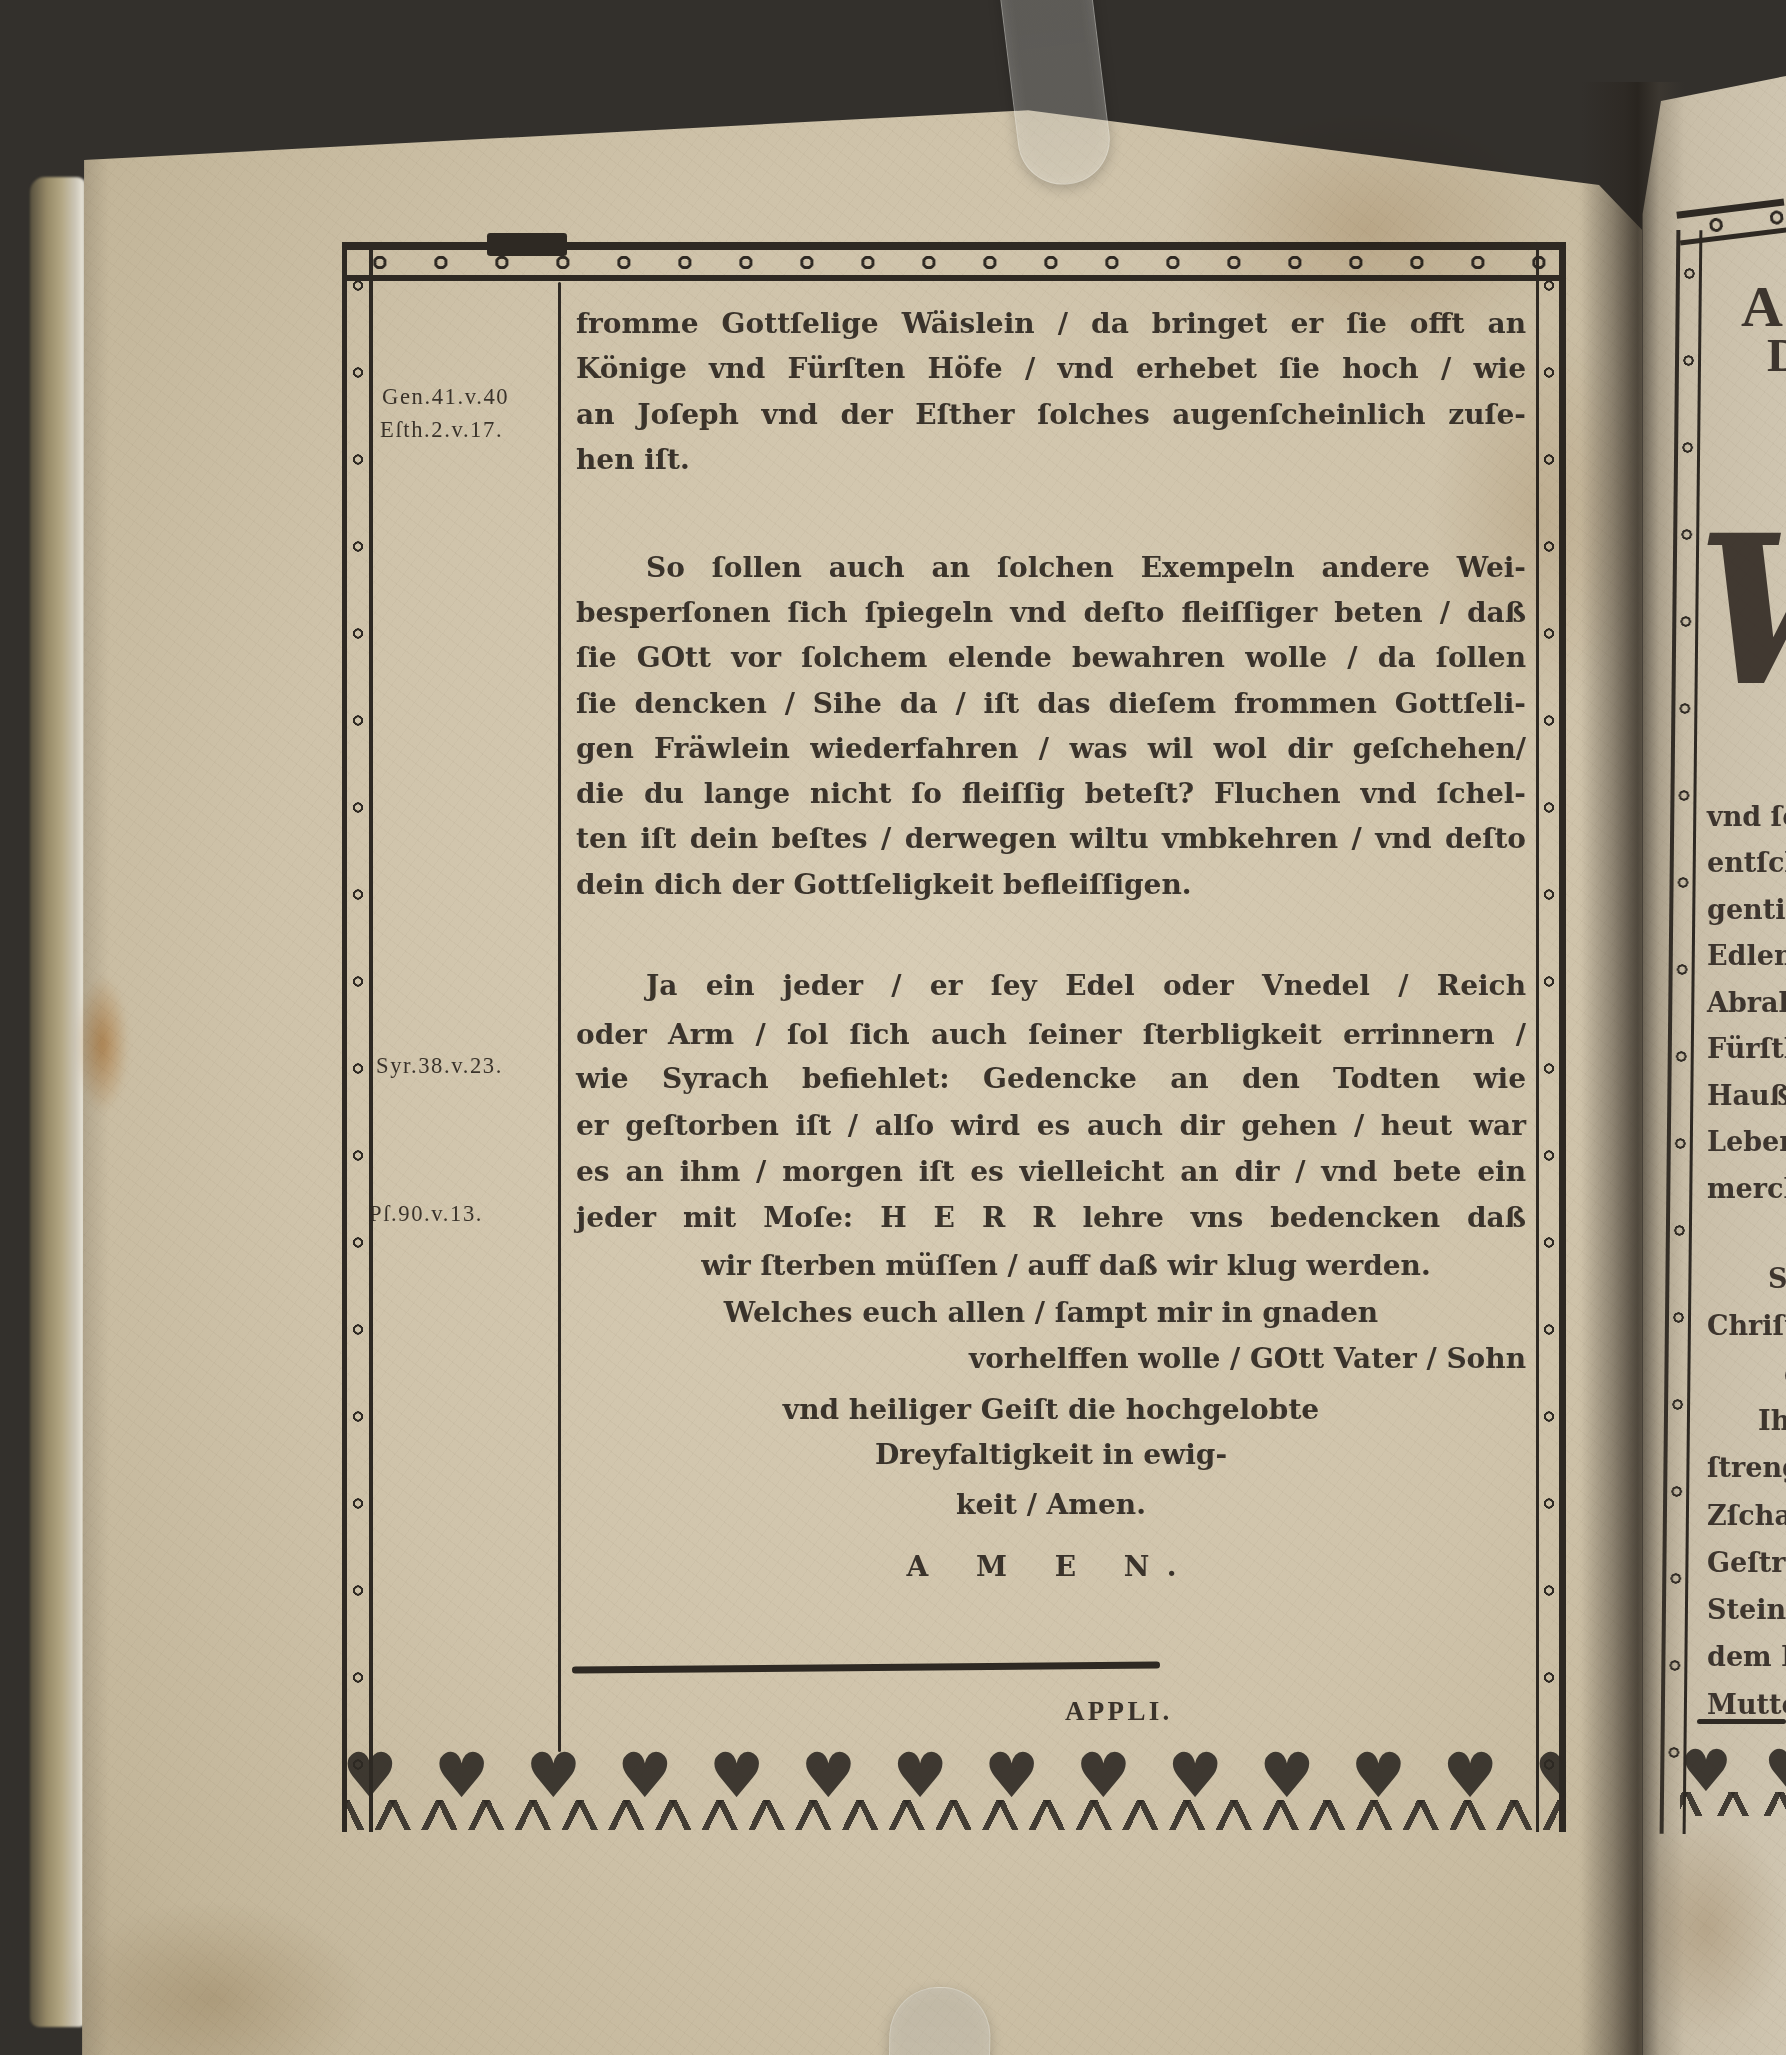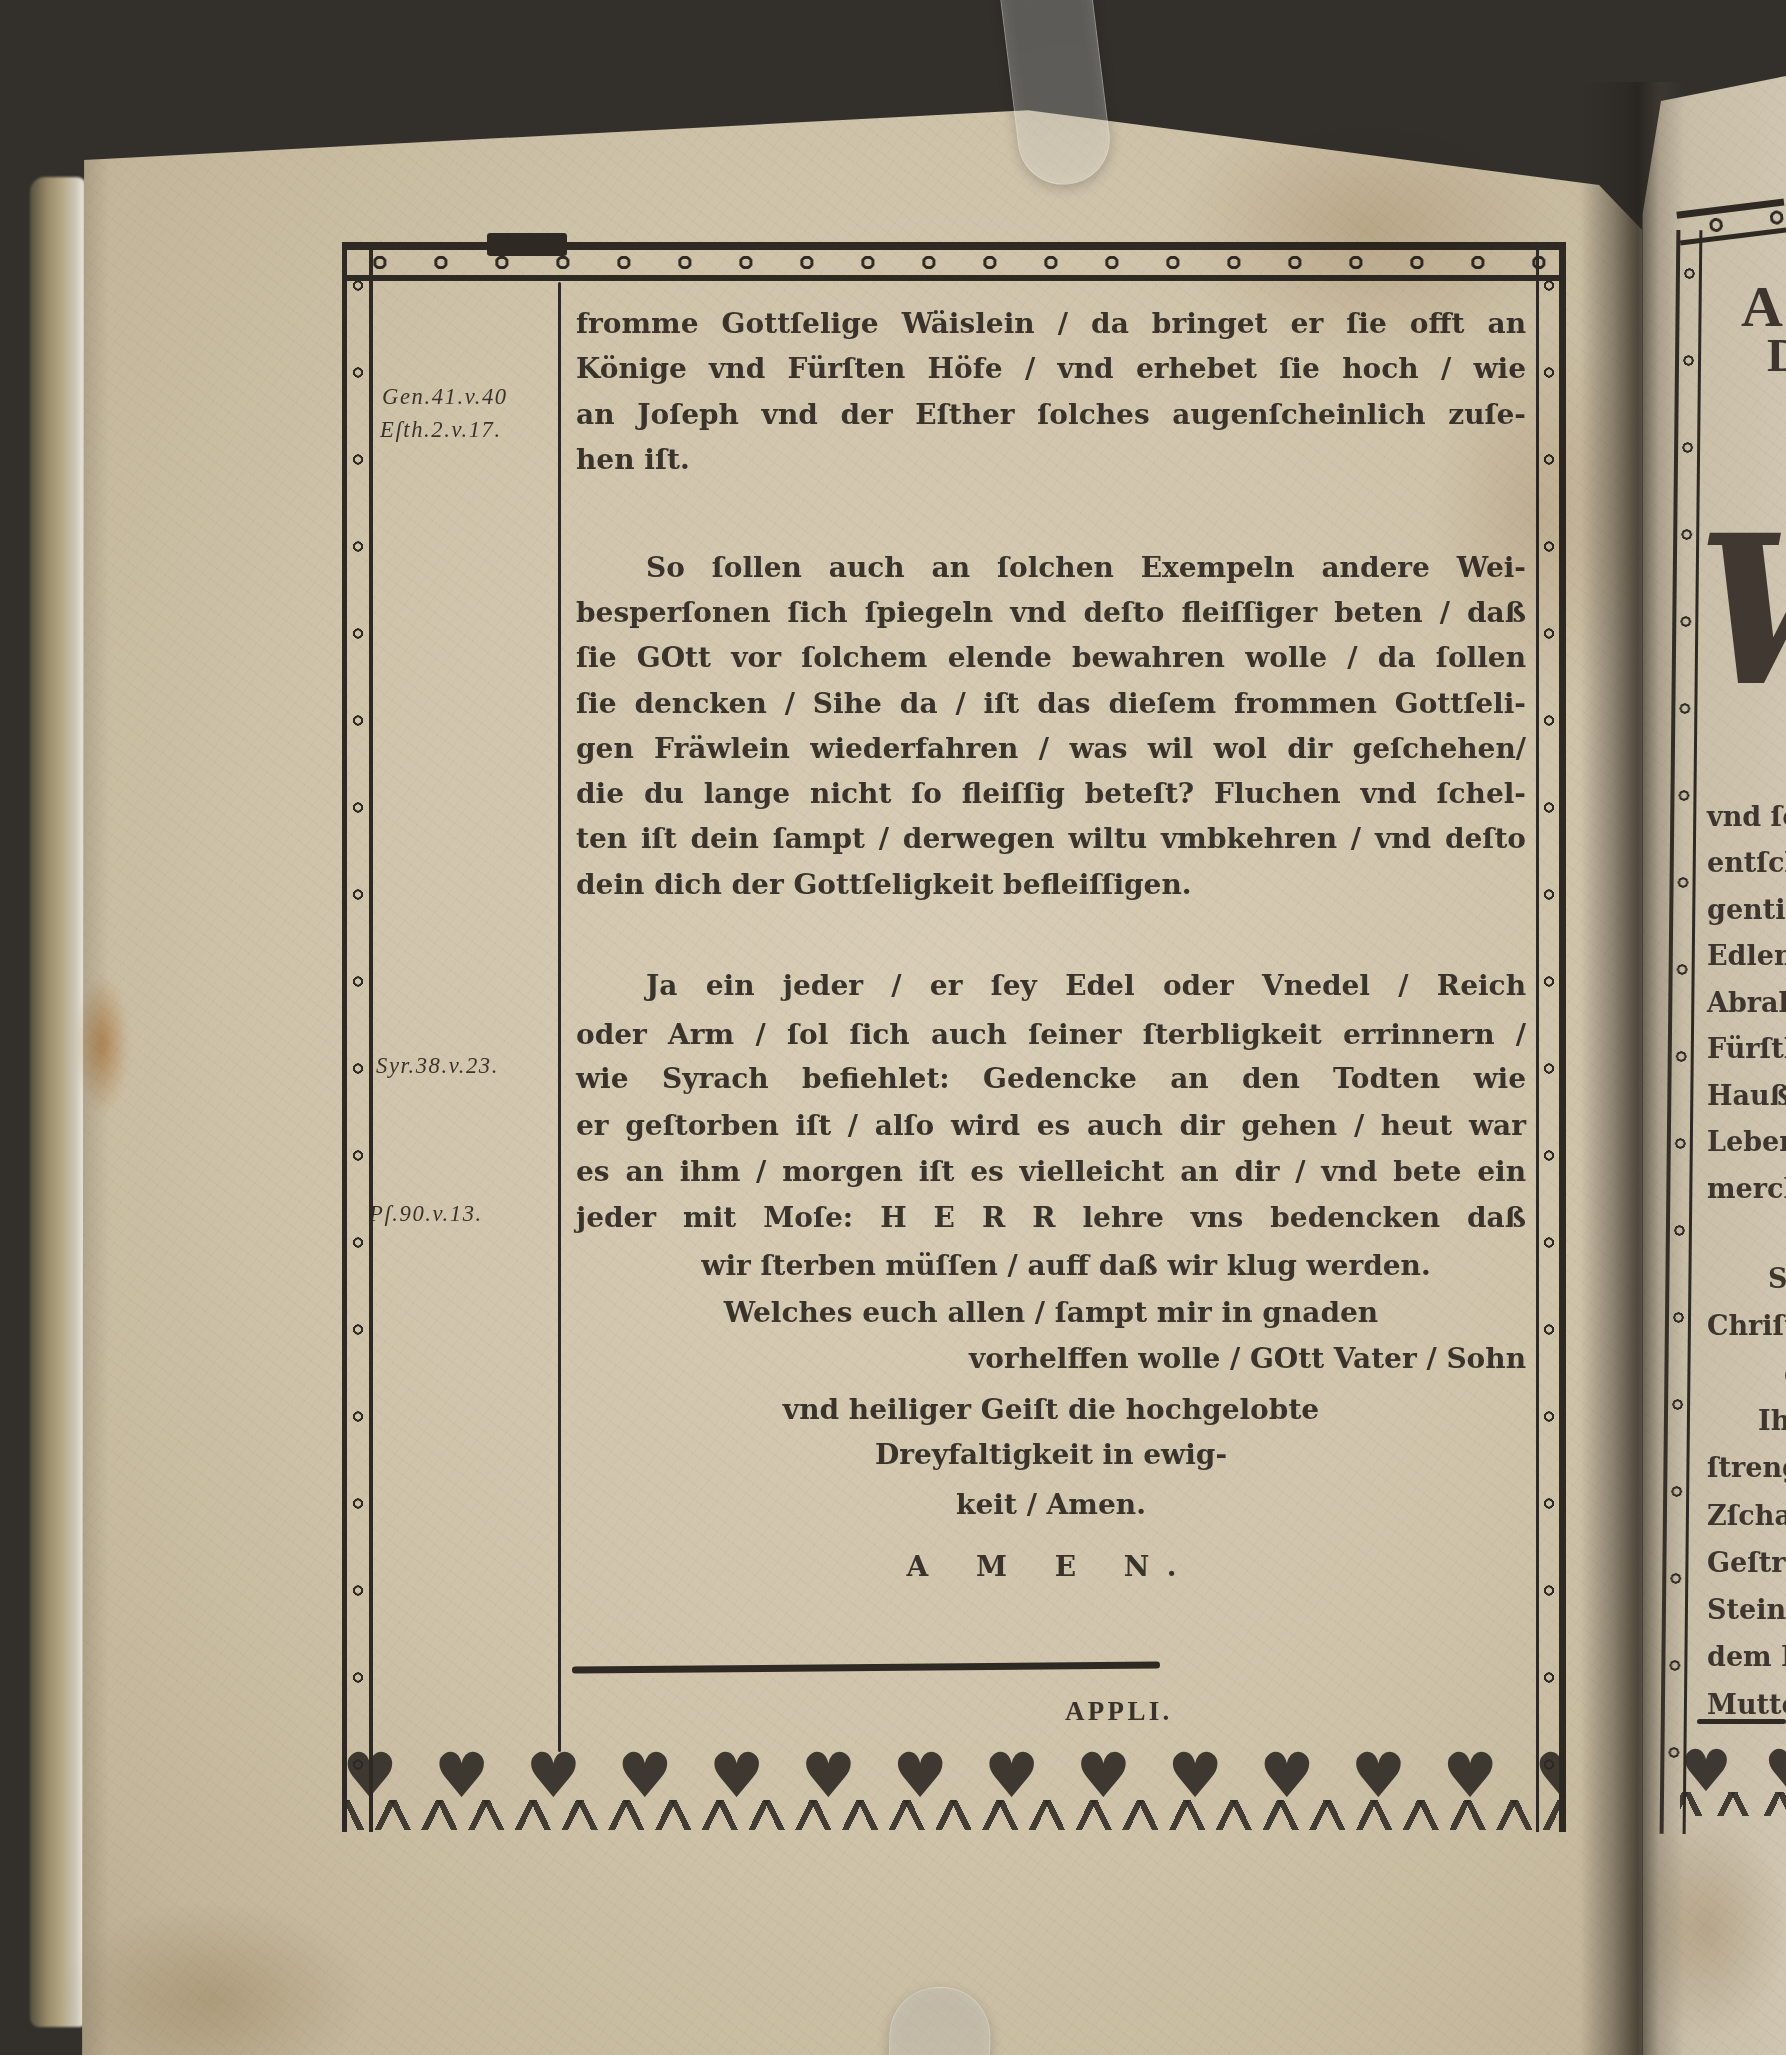--- a/index.html
+++ b/index.html
@@ -58,21 +58,21 @@
       repeating-linear-gradient(64deg, rgba(0,0,0,0) 0 14px, rgba(46,41,35,0.88) 14px 20px, rgba(0,0,0,0) 20px 42px),
       repeating-linear-gradient(-64deg, rgba(0,0,0,0) 0 14px, rgba(46,41,35,0.88) 14px 20px, rgba(0,0,0,0) 20px 42px);}
   .hearts{position:absolute;z-index:5;font-family:"DejaVu Serif",serif;font-size:62px;line-height:49px;
     letter-spacing:8.2px;text-align:center;overflow:hidden;white-space:nowrap;color:rgba(46,41,35,0.9);}
   
   .tl{position:absolute;z-index:5;font-family:"DejaVu Serif",serif;font-weight:700;font-size:28px;
       line-height:1.08;color:rgba(45,38,32,0.92);white-space:nowrap;}
   .jl{white-space:normal;text-align:justify;text-align-last:justify;width:950px;}
   .ctr{white-space:normal;text-align:center;width:950px;}
   .mn{position:absolute;z-index:5;font-family:"Liberation Serif",serif;font-size:22.6px;letter-spacing:1.6px;
-      color:rgba(45,38,32,0.92);white-space:nowrap;font-style:italic;}
+      color:rgba(45,38,32,0.92);white-space:nowrap;}
   .amen{font-size:28px;letter-spacing:19px;}
   .catch{position:absolute;z-index:5;font-family:"Liberation Serif",serif;font-weight:700;font-size:27px;
       letter-spacing:3.3px;color:rgba(45,38,32,0.92);}
   .rp-frag{position:absolute;z-index:5;font-family:"DejaVu Serif",serif;font-weight:700;font-size:27px;
       color:rgba(45,38,32,0.90);white-space:nowrap;}
   .rp-head{position:absolute;z-index:5;font-family:"Liberation Serif",serif;font-weight:700;
       color:rgba(45,38,32,0.90);}
   .rp-initial{position:absolute;z-index:5;font-family:"DejaVu Serif",serif;font-style:italic;font-weight:700;
       font-size:206px;line-height:0.9;color:rgba(45,38,32,0.88);}
   
@@ -127,21 +127,21 @@
 <div class="tl jl" style="left:576px;top:354px;">Könige vnd Fürſten Höfe / vnd erhebet ſie hoch / wie</div>
 <div class="tl jl" style="left:576px;top:400px;">an Joſeph vnd der Eſther ſolches augenſcheinlich zuſe-</div>
 <div class="tl" style="left:576px;top:445px;">hen iſt.</div>
 
 <div class="tl jl" style="left:576px;top:553px;text-indent:70px;">So ſollen auch an ſolchen Exempeln andere Wei-</div>
 <div class="tl jl" style="left:576px;top:598px;">besperſonen ſich ſpiegeln vnd deſto fleiſſiger beten / daß</div>
 <div class="tl jl" style="left:576px;top:643px;">ſie GOtt vor ſolchem elende bewahren wolle / da ſollen</div>
 <div class="tl jl" style="left:576px;top:689px;">ſie dencken / Sihe da / iſt das dieſem frommen Gottſeli-</div>
 <div class="tl jl" style="left:576px;top:734px;">gen Fräwlein wiederfahren / was wil wol dir geſchehen/</div>
 <div class="tl jl" style="left:576px;top:779px;">die du lange nicht ſo fleiſſig beteſt? Fluchen vnd ſchel-</div>
-<div class="tl jl" style="left:576px;top:824px;">ten iſt dein ſampt / derwegen wiltu vmbkehren / vnd deſto</div>
+<div class="tl jl" style="left:576px;top:824px;">ten iſt dein beſtes / derwegen wiltu vmbkehren / vnd deſto</div>
 <div class="tl" style="left:576px;top:870px;">dein dich der Gottſeligkeit befleiſſigen.</div>
 
 <div class="tl jl" style="left:576px;top:971px;text-indent:70px;">Ja ein jeder / er ſey Edel oder Vnedel / Reich</div>
 <div class="tl jl" style="left:576px;top:1020px;">oder Arm / ſol ſich auch ſeiner ſterbligkeit errinnern /</div>
 <div class="tl jl" style="left:576px;top:1064px;">wie Syrach befiehlet: Gedencke an den Todten wie</div>
 <div class="tl jl" style="left:576px;top:1111px;">er geſtorben iſt / alſo wird es auch dir gehen / heut war</div>
 <div class="tl jl" style="left:576px;top:1157px;">es an ihm / morgen iſt es vielleicht an dir / vnd bete ein</div>
 <div class="tl jl" style="left:576px;top:1203px;">jeder mit Moſe: H E R R lehre vns bedencken daß</div>
 <div class="tl ctr" style="left:591px;top:1251px;">wir ſterben müſſen / auff daß wir klug werden.</div>
 

